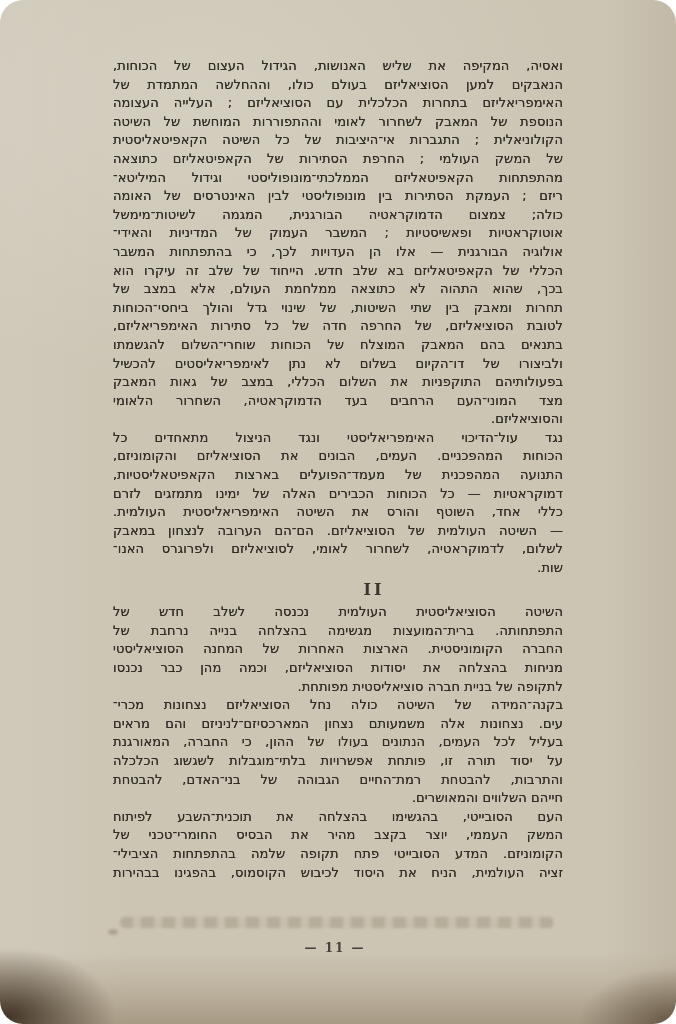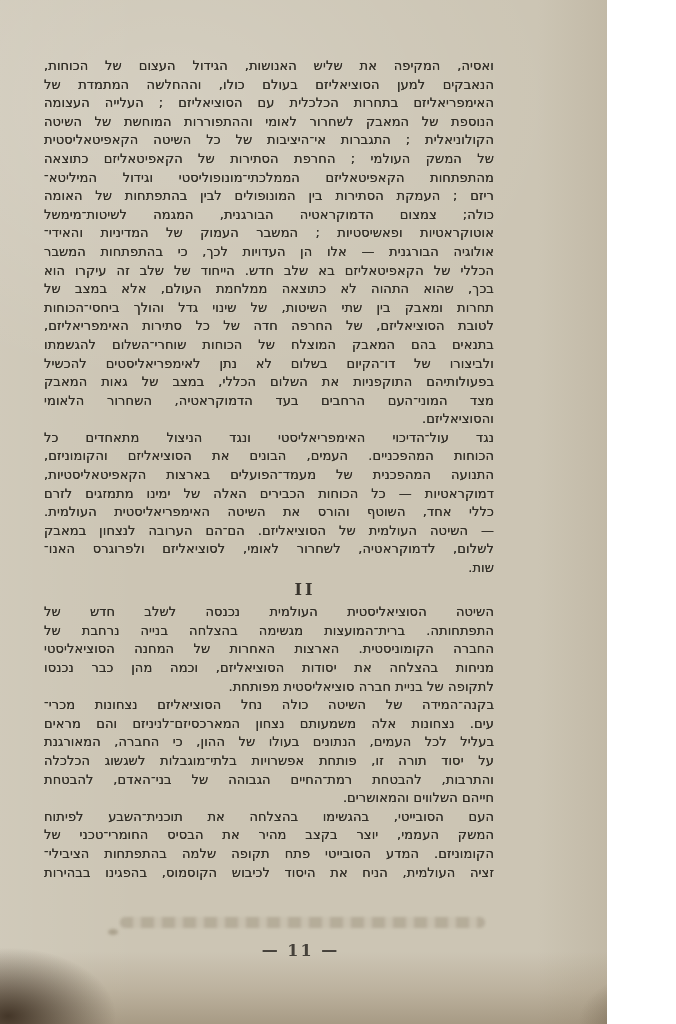--- a/index.html
+++ b/index.html
@@ -2,29 +2,30 @@
 <html lang="he"><head>
 <meta charset="utf-8">
 <style>
   html,body{margin:0;padding:0;}
   body{
     width:676px;height:1024px;
     font-family:"DejaVu Sans",sans-serif;
     overflow:hidden;
   }
   .scan{
-    position:relative;width:607px;height:1024px;overflow:hidden;
+    position:relative;width:676px;height:1024px;overflow:hidden;
     background:
       radial-gradient(150px 95px at 8px 1016px,  rgba(38,24,12,.78), rgba(38,24,12,0) 72%),
       radial-gradient(130px 75px at 672px 1022px, rgba(54,38,22,.55), rgba(54,38,22,0) 72%),
       linear-gradient(to bottom, rgba(0,0,0,0) 952px, rgba(133,110,80,.22) 990px, rgba(112,91,62,.40) 1024px),
       radial-gradient(520px 380px at 28% 10%, rgba(255,255,255,.16), rgba(255,255,255,0) 75%),
       linear-gradient(to right, rgba(255,255,255,.08), rgba(0,0,0,0) 140px),
       linear-gradient(to left, rgba(120,100,70,.12), rgba(0,0,0,0) 70px),
       #ccc5b4;
+    border-radius: 23px;
   }
   .text-block{
     position:absolute;top:57px;right:113px;width:450px;
     direction:rtl;
     font-size:13px;line-height:18.6px;
     color:#312e27;
     text-shadow:0 0 .55px rgba(49,46,39,.85);
     letter-spacing:.1px;
   }
   .text-block p{margin:0;padding:0;text-align:right;}
@@ -45,40 +46,40 @@
     filter:blur(1.4px);border-radius:5px;opacity:.8;
   }
   .bleed-dot{
     position:absolute;top:929px;left:108px;width:10px;height:6px;
     background:rgba(108,94,70,.35);filter:blur(1.5px);border-radius:50%;
   }
   .pagenum{
     position:absolute;top:941px;left:0;right:6px;
     text-align:center;
     font-family:"DejaVu Serif",serif;
-    font-size:16px;font-weight:bold;letter-spacing:2px;
+    font-size:12px;font-weight:bold;letter-spacing:2px;
     color:#45413a;
   }
 </style>
 </head>
 <body>
 
 <div class="scan">
 
   <main class="text-block">
 
     <section>
       <p class="jl">ואסיה, המקיפה את שליש האנושות, הגידול העצום של הכוחות,</p>
       <p class="jl">הנאבקים למען הסוציאליזם בעולם כולו, וההחלשה המתמדת של</p>
       <p class="jl">האימפריאליזם בתחרות הכלכלית עם הסוציאליזם ; העלייה העצומה</p>
       <p class="jl">הנוספת של המאבק לשחרור לאומי וההתפוררות המוחשת של השיטה</p>
       <p class="jl">הקולוניאלית ; התגברות אי־היציבות של כל השיטה הקאפיטאליסטית</p>
       <p class="jl">של המשק העולמי ; החרפת הסתירות של הקאפיטאליזם כתוצאה</p>
       <p class="jl">מהתפתחות הקאפיטאליזם הממלכתי־מונופוליסטי וגידול המיליטא־</p>
-      <p class="jl">ריזם ; העמקת הסתירות בין המונופולים לבין בהתפתחות של האומה</p>
+      <p class="jl">ריזם ; העמקת הסתירות בין מונופוליסטי לבין האינטרסים של האומה</p>
       <p class="jl">כולה; צמצום הדמוקראטיה הבורגנית, המגמה לשיטות־מימשל</p>
       <p class="jl">אוטוקראטיות ופאשיסטיות ; המשבר העמוק של המדיניות והאידי־</p>
       <p class="jl">אולוגיה הבורגנית — אלו הן העדויות לכך, כי בהתפתחות המשבר</p>
       <p class="jl">הכללי של הקאפיטאליזם בא שלב חדש. הייחוד של שלב זה עיקרו הוא</p>
       <p class="jl">בכך, שהוא התהוה לא כתוצאה ממלחמת העולם, אלא במצב של</p>
       <p class="jl">תחרות ומאבק בין שתי השיטות, של שינוי גדל והולך ביחסי־הכוחות</p>
       <p class="jl">לטובת הסוציאליזם, של החרפה חדה של כל סתירות האימפריאליזם,</p>
       <p class="jl">בתנאים בהם המאבק המוצלח של הכוחות שוחרי־השלום להגשמתו</p>
       <p class="jl">ולביצורו של דו־הקיום בשלום לא נתן לאימפריאליסטים להכשיל</p>
       <p class="jl">בפעולותיהם התוקפניות את השלום הכללי, במצב של גאות המאבק</p>

